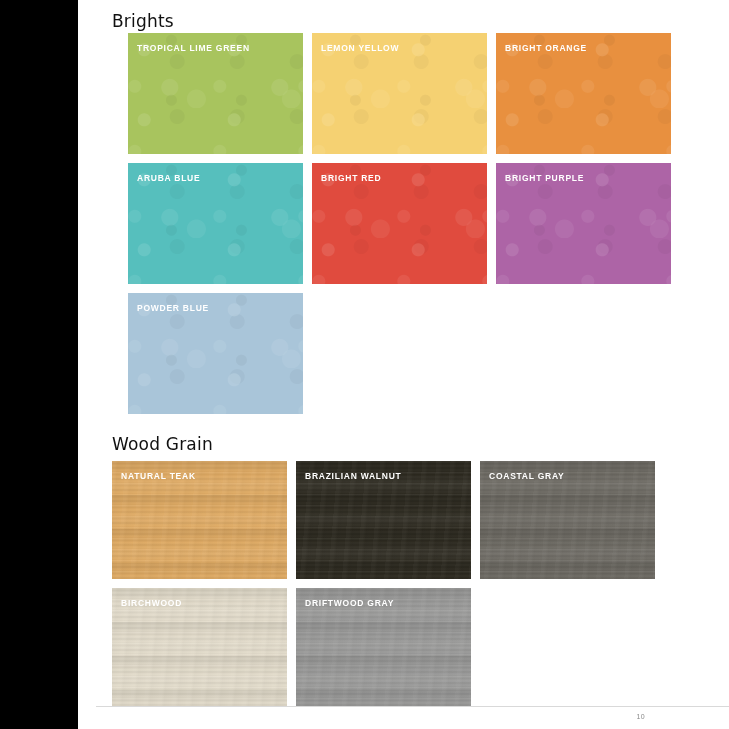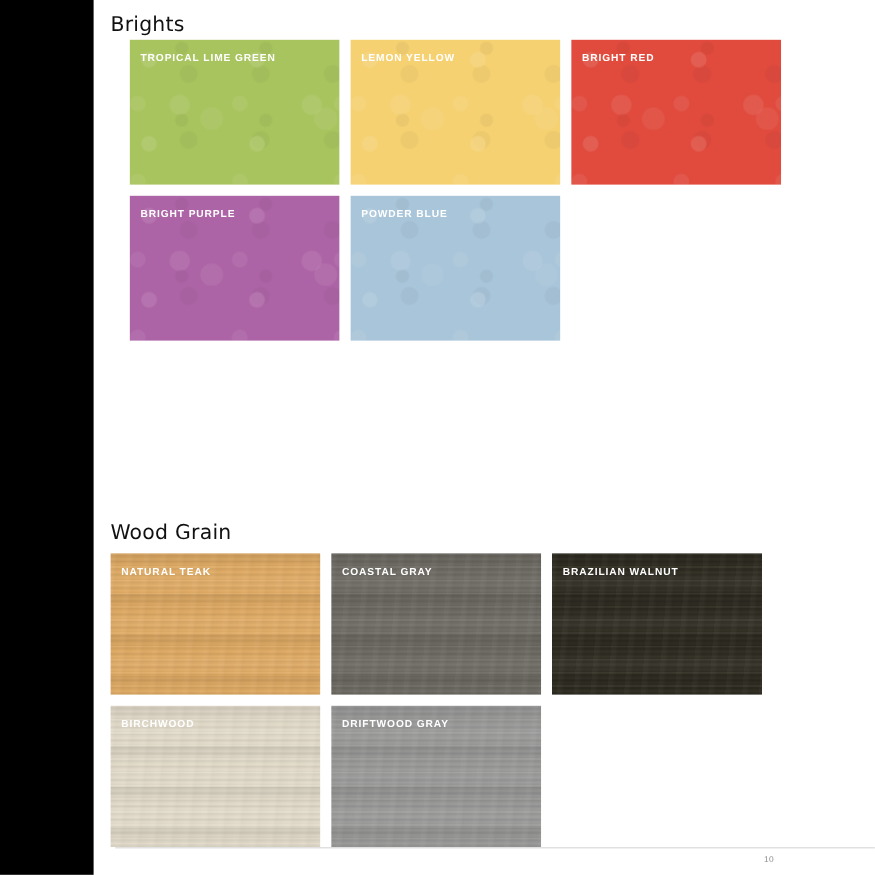--- a/index.html
+++ b/index.html
@@ -26,21 +26,21 @@
     position: absolute;
     left: 0;
     top: 0;
     width: 78px;
     height: 729px;
     background: #000000;
   }
 
   .content {
     position: absolute;
-    left: 92px;
+    left: 112px;
     top: 0;
     width: 532px;
     height: 729px;
   }
 
   .section-heading {
     font-family: "DejaVu Sans", sans-serif;
     font-size: 17px;
     font-weight: 400;
     color: #111111;
@@ -192,21 +192,31 @@
         <div class="tex-paper"></div>
         <div class="swatch-label">TROPICAL LIME GREEN</div>
       </div>
 
       <div class="swatch">
         <div class="swatch-fill" style="background:#f5d172"></div>
         <div class="tex-paper"></div>
         <div class="swatch-label">LEMON YELLOW</div>
       </div>
 
-
+      <div class="swatch">
+        <div class="swatch-fill" style="background:#e8903f"></div>
+        <div class="tex-paper"></div>
+        <div class="swatch-label">BRIGHT ORANGE</div>
+      </div>
+
+      <div class="swatch">
+        <div class="swatch-fill" style="background:#56bfbd"></div>
+        <div class="tex-paper"></div>
+        <div class="swatch-label">ARUBA BLUE</div>
+      </div>
 
       <div class="swatch">
         <div class="swatch-fill" style="background:#e04b3e"></div>
         <div class="tex-paper"></div>
         <div class="swatch-label">BRIGHT RED</div>
       </div>
 
       <div class="swatch">
         <div class="swatch-fill" style="background:#ad64a6"></div>
         <div class="tex-paper"></div>
@@ -228,31 +238,31 @@
 
       <div class="swatch swatch-wood">
         <div class="swatch-fill" style="background:#e0ab64"></div>
         <div class="tex-wood"></div>
         <div class="tex-wood-streaks"></div>
         <div class="swatch-label">NATURAL TEAK</div>
       </div>
 
 
       <div class="swatch swatch-wood">
+        <div class="swatch-fill" style="background:#2d2a20"></div>
+        <div class="tex-wood"></div>
+        <div class="tex-wood-streaks"></div>
+        <div class="swatch-label">BRAZILIAN WALNUT</div>
+      </div>
+
+      <div class="swatch swatch-wood">
         <div class="swatch-fill" style="background:#6d6a63"></div>
         <div class="tex-wood"></div>
         <div class="tex-wood-streaks"></div>
         <div class="swatch-label">COASTAL GRAY</div>
-      </div>
-
-      <div class="swatch swatch-wood">
-        <div class="swatch-fill" style="background:#2d2a20"></div>
-        <div class="tex-wood"></div>
-        <div class="tex-wood-streaks"></div>
-        <div class="swatch-label">BRAZILIAN WALNUT</div>
       </div>
 
       <div class="swatch swatch-wood">
         <div class="swatch-fill" style="background:#e3dccb"></div>
         <div class="tex-wood"></div>
         <div class="tex-wood-streaks"></div>
         <div class="swatch-label">BIRCHWOOD</div>
       </div>
 
       <div class="swatch swatch-wood">

